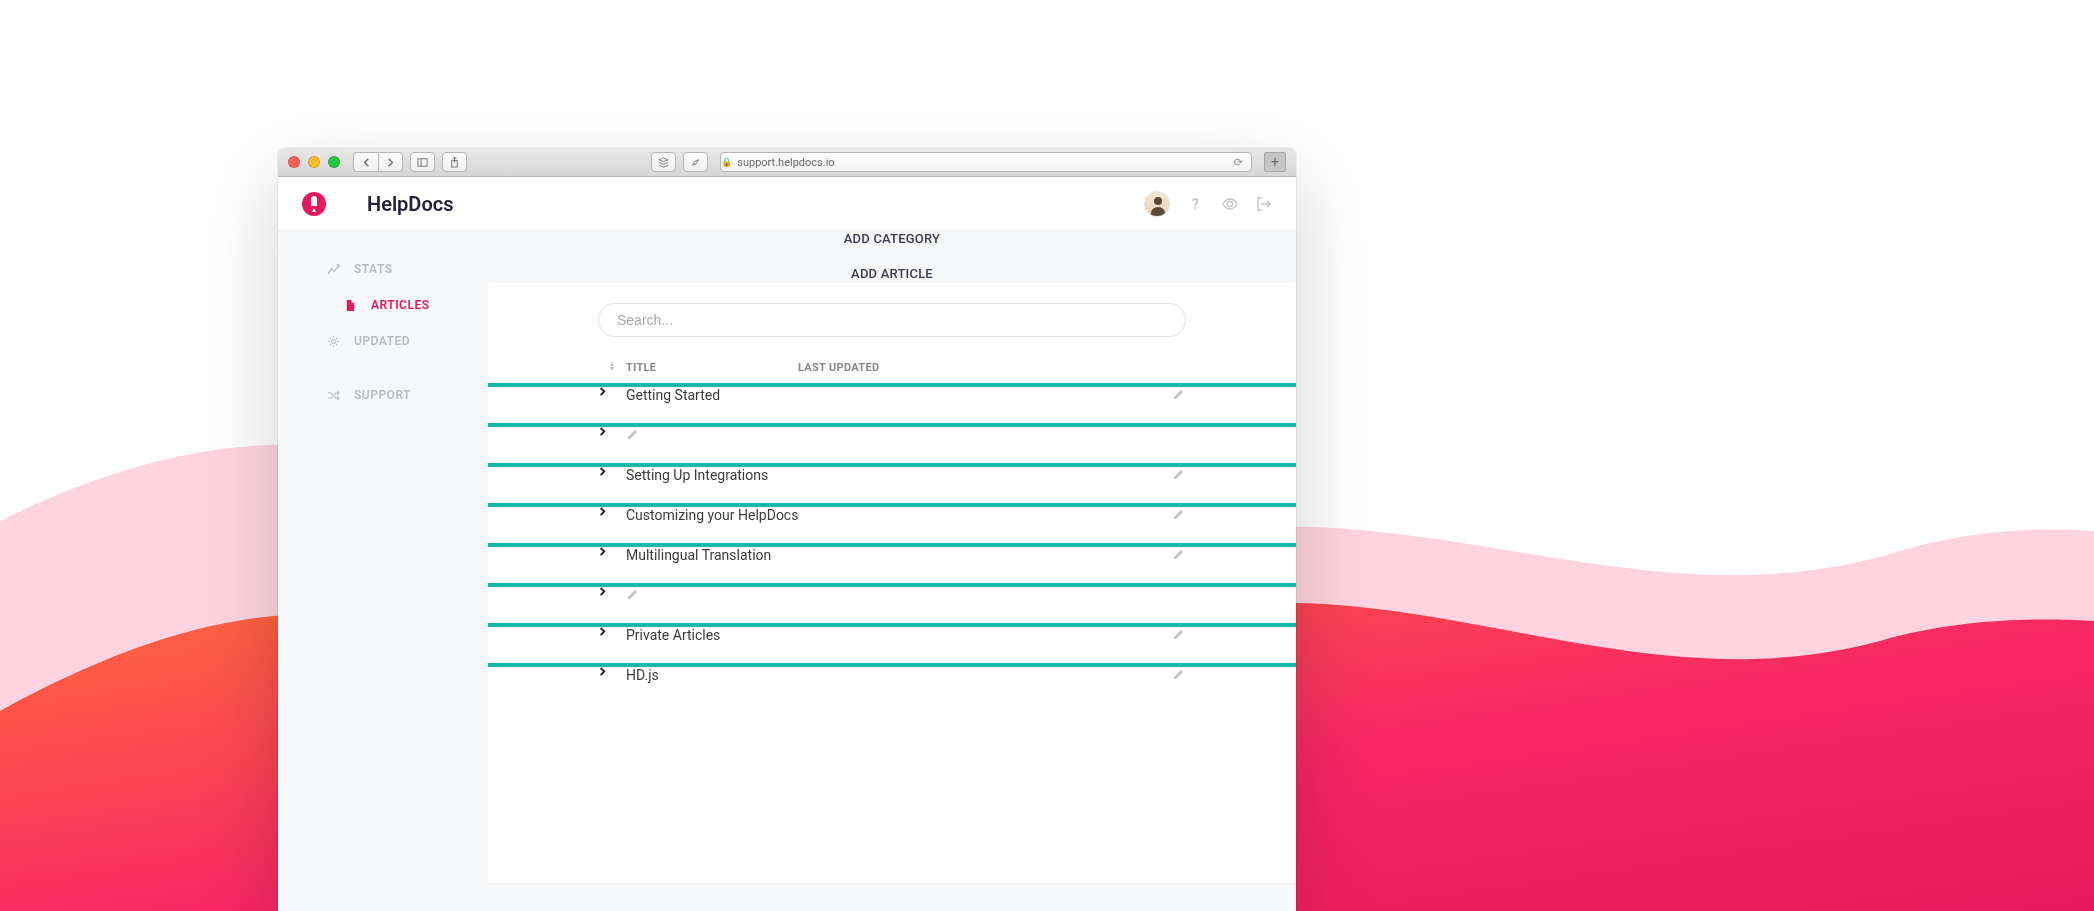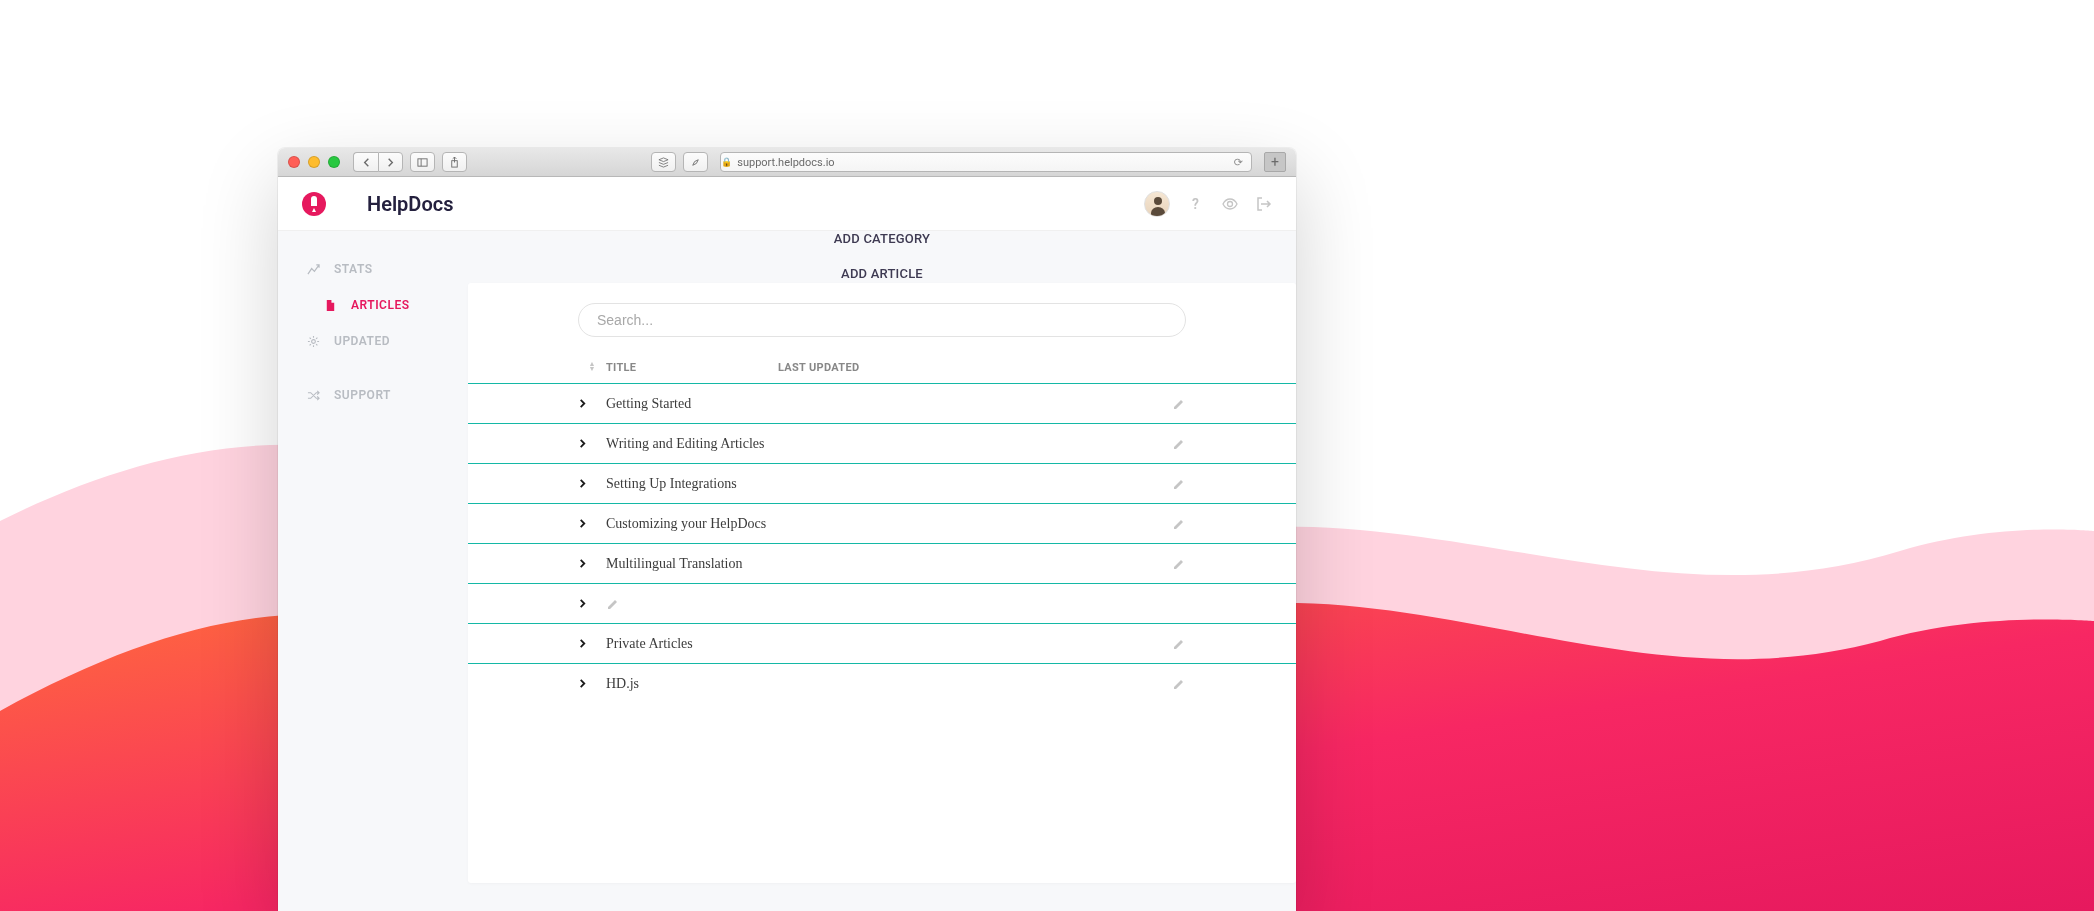--- a/index.html
+++ b/index.html
@@ -186,20 +186,21 @@
 }
 .header-icon { cursor: pointer; display: flex; }
 .header-icon svg { width: 16px; height: 16px; }
 
 
 .app-body { display: flex; flex: 1; }
 
 .sidebar {
   width: 190px;
   padding: 20px 0;
+  margin-left: 20px;
 }
 .nav-item {
   display: flex;
   align-items: center;
   gap: 14px;
   padding: 0 28px;
   height: 36px;
   font-size: 12px;
   font-weight: 600;
   letter-spacing: 0.5px;
@@ -264,25 +265,24 @@
   font-weight: 700;
   color: #888;
   letter-spacing: 0.3px;
 }
 .th-sort { width: 28px; color: #c5c5c5; display: flex; flex-direction: column; align-items: center; line-height: 5px; font-size: 7px; }
 .th-title { width: 172px; }
 .th-updated { }
 
 .row {
   display: flex;
-  align-items: center;
+  align-items: flex-start;
   padding: 0 110px;
   height: 40px;
-  border-top: 1px solid #14b8a6;
-  font-family: Liberation Serif, serif;
+  border-top: 4px solid #14b8a6;
 }
 .row-chevron {
   width: 28px;
   color: #1a1a1a;
   display: flex;
 }
 .row-chevron svg { width: 9px; height: 9px; }
 .row-title {
   flex: 1;
   font-size: 14px;
@@ -461,21 +461,20 @@
                     <path d="M2 12 L2 10 L9 3 L11 5 L4 12 Z M9 3 L11 5" fill="currentColor"></path>
                   </svg>
     </span>
               </div>
               <div class="row">
     <span class="row-chevron">
       <svg viewBox="0 0 10 10">
                     <path d="M3 1 L7 5 L3 9" stroke="currentColor" stroke-width="2" fill="none"></path>
                   </svg>
     </span>
-    <span class="row-title">Writing and Editing Articles</span>
     <span class="row-edit">
       <svg viewBox="0 0 14 14">
                     <path d="M2 12 L2 10 L9 3 L11 5 L4 12 Z M9 3 L11 5" fill="currentColor"></path>
                   </svg>
     </span>
               </div>
               <div class="row">
     <span class="row-chevron">
       <svg viewBox="0 0 10 10">
                     <path d="M3 1 L7 5 L3 9" stroke="currentColor" stroke-width="2" fill="none"></path>

